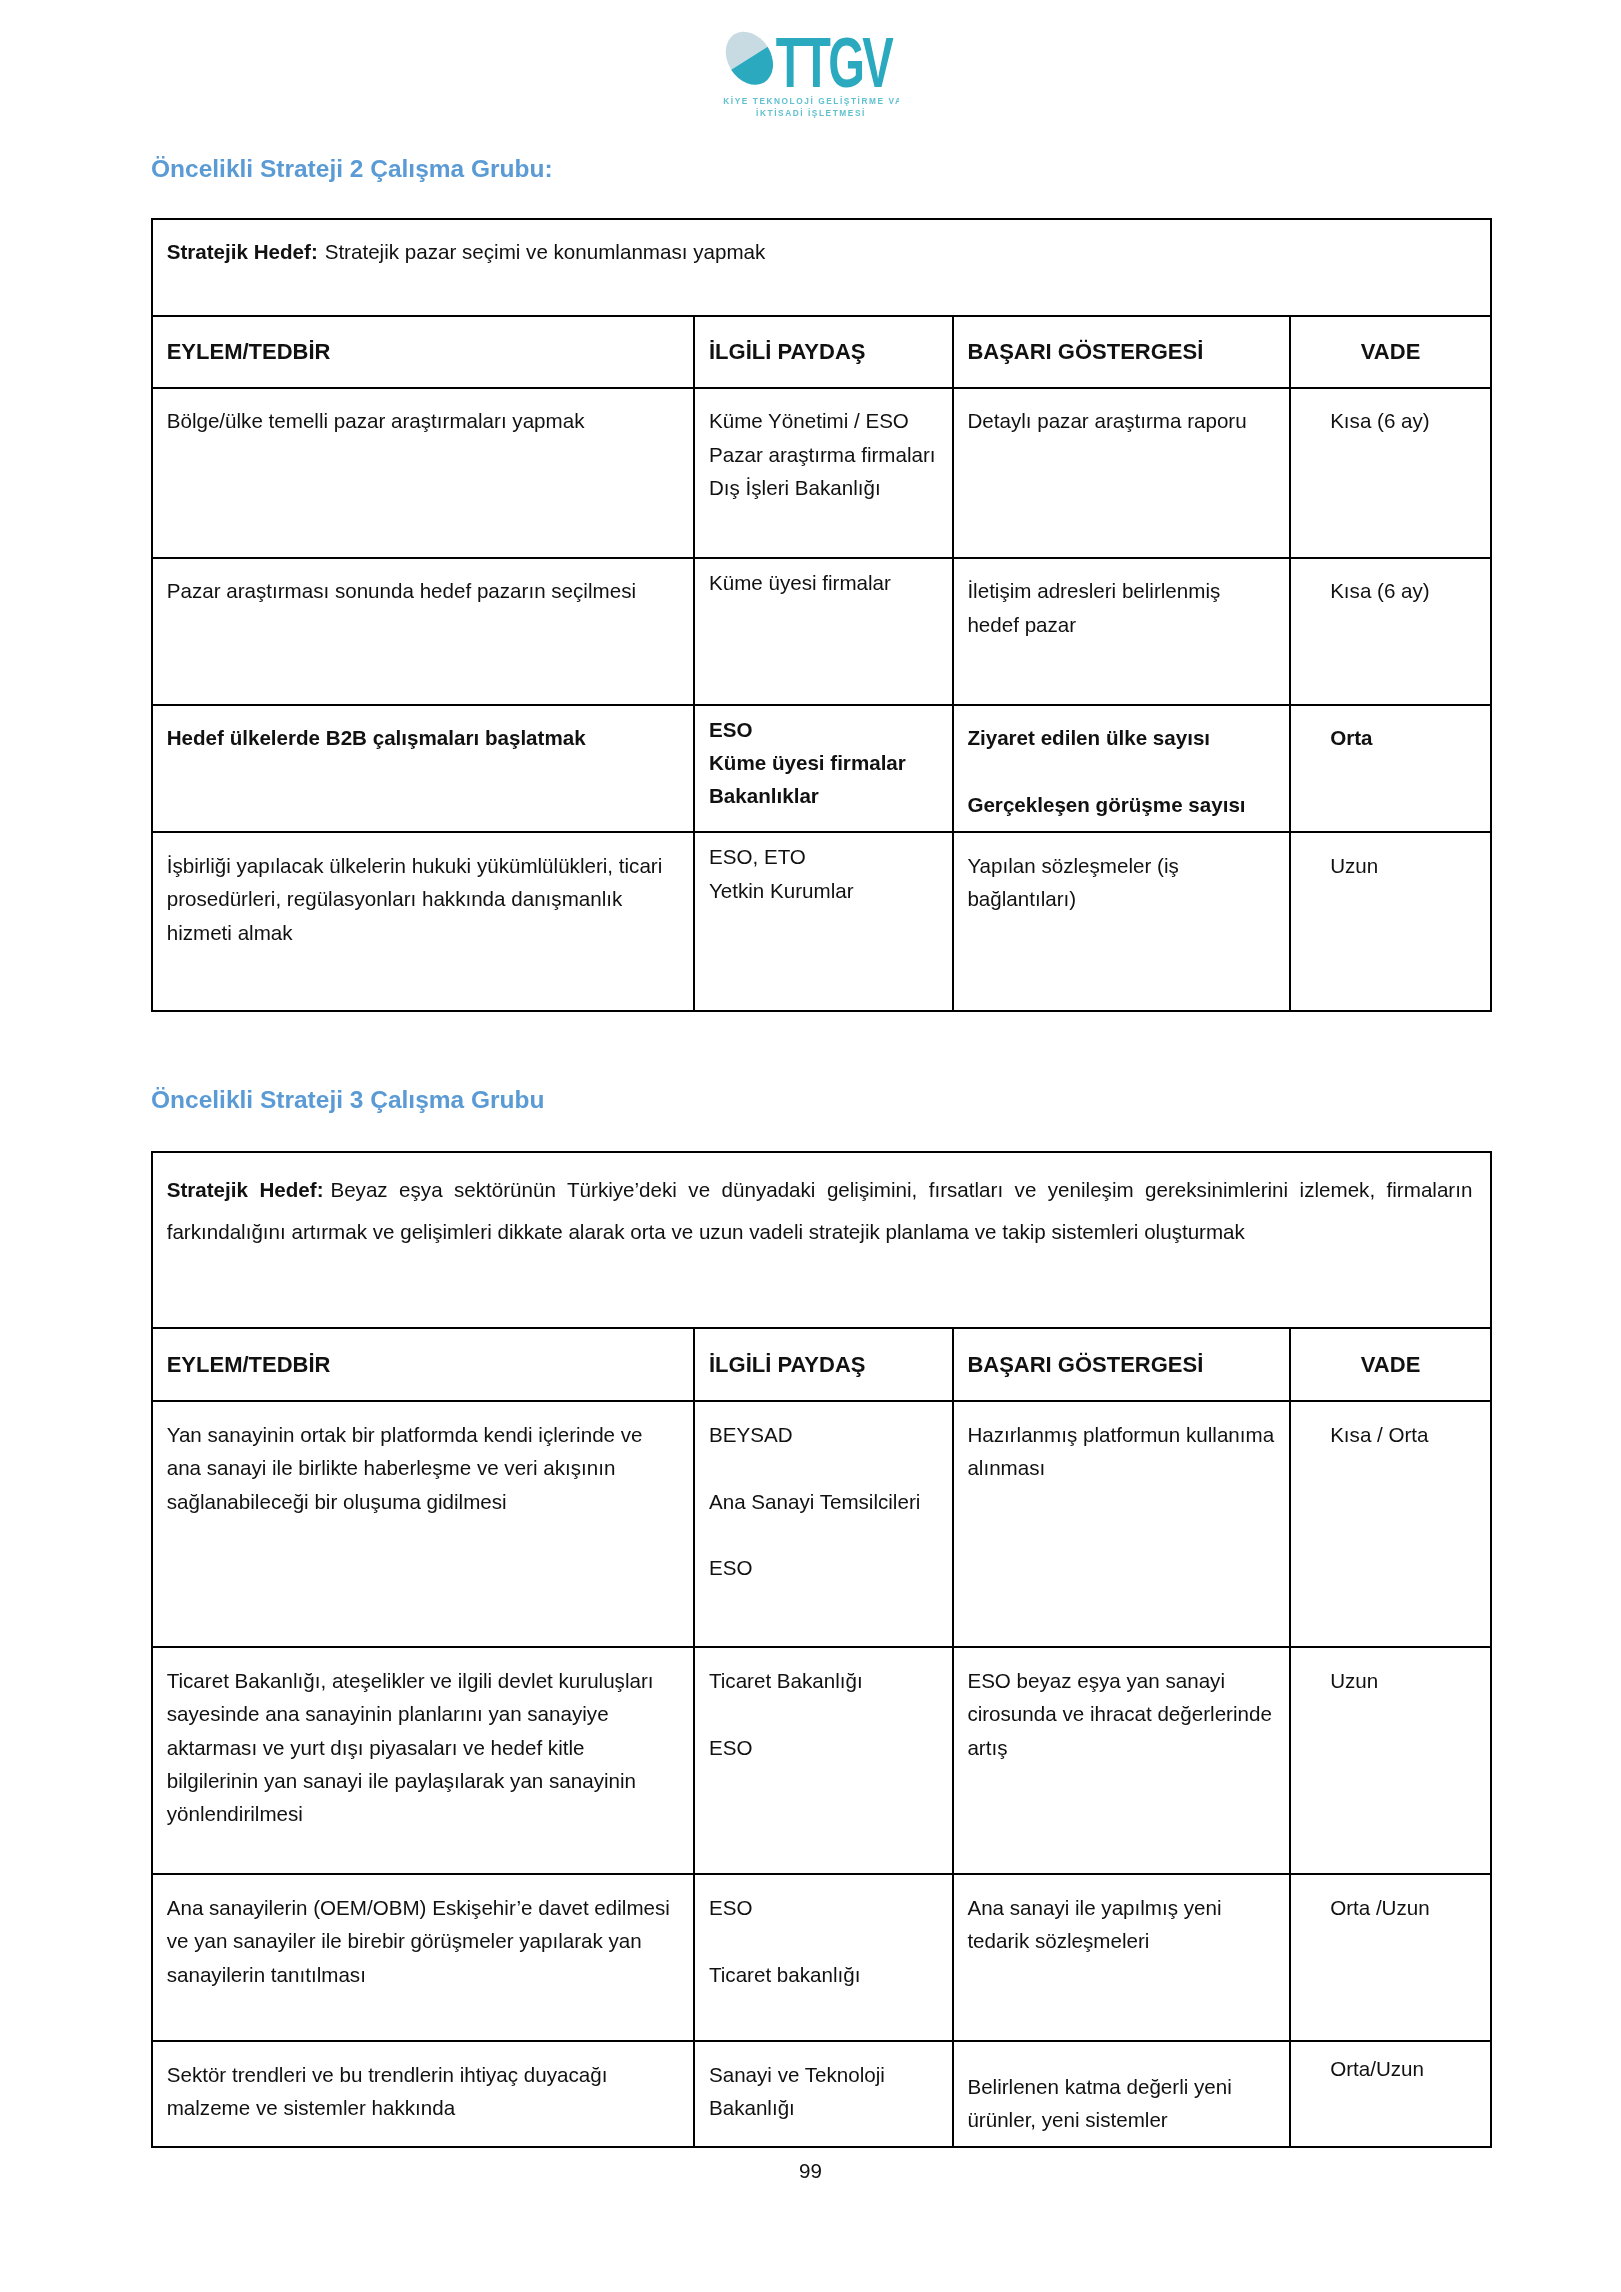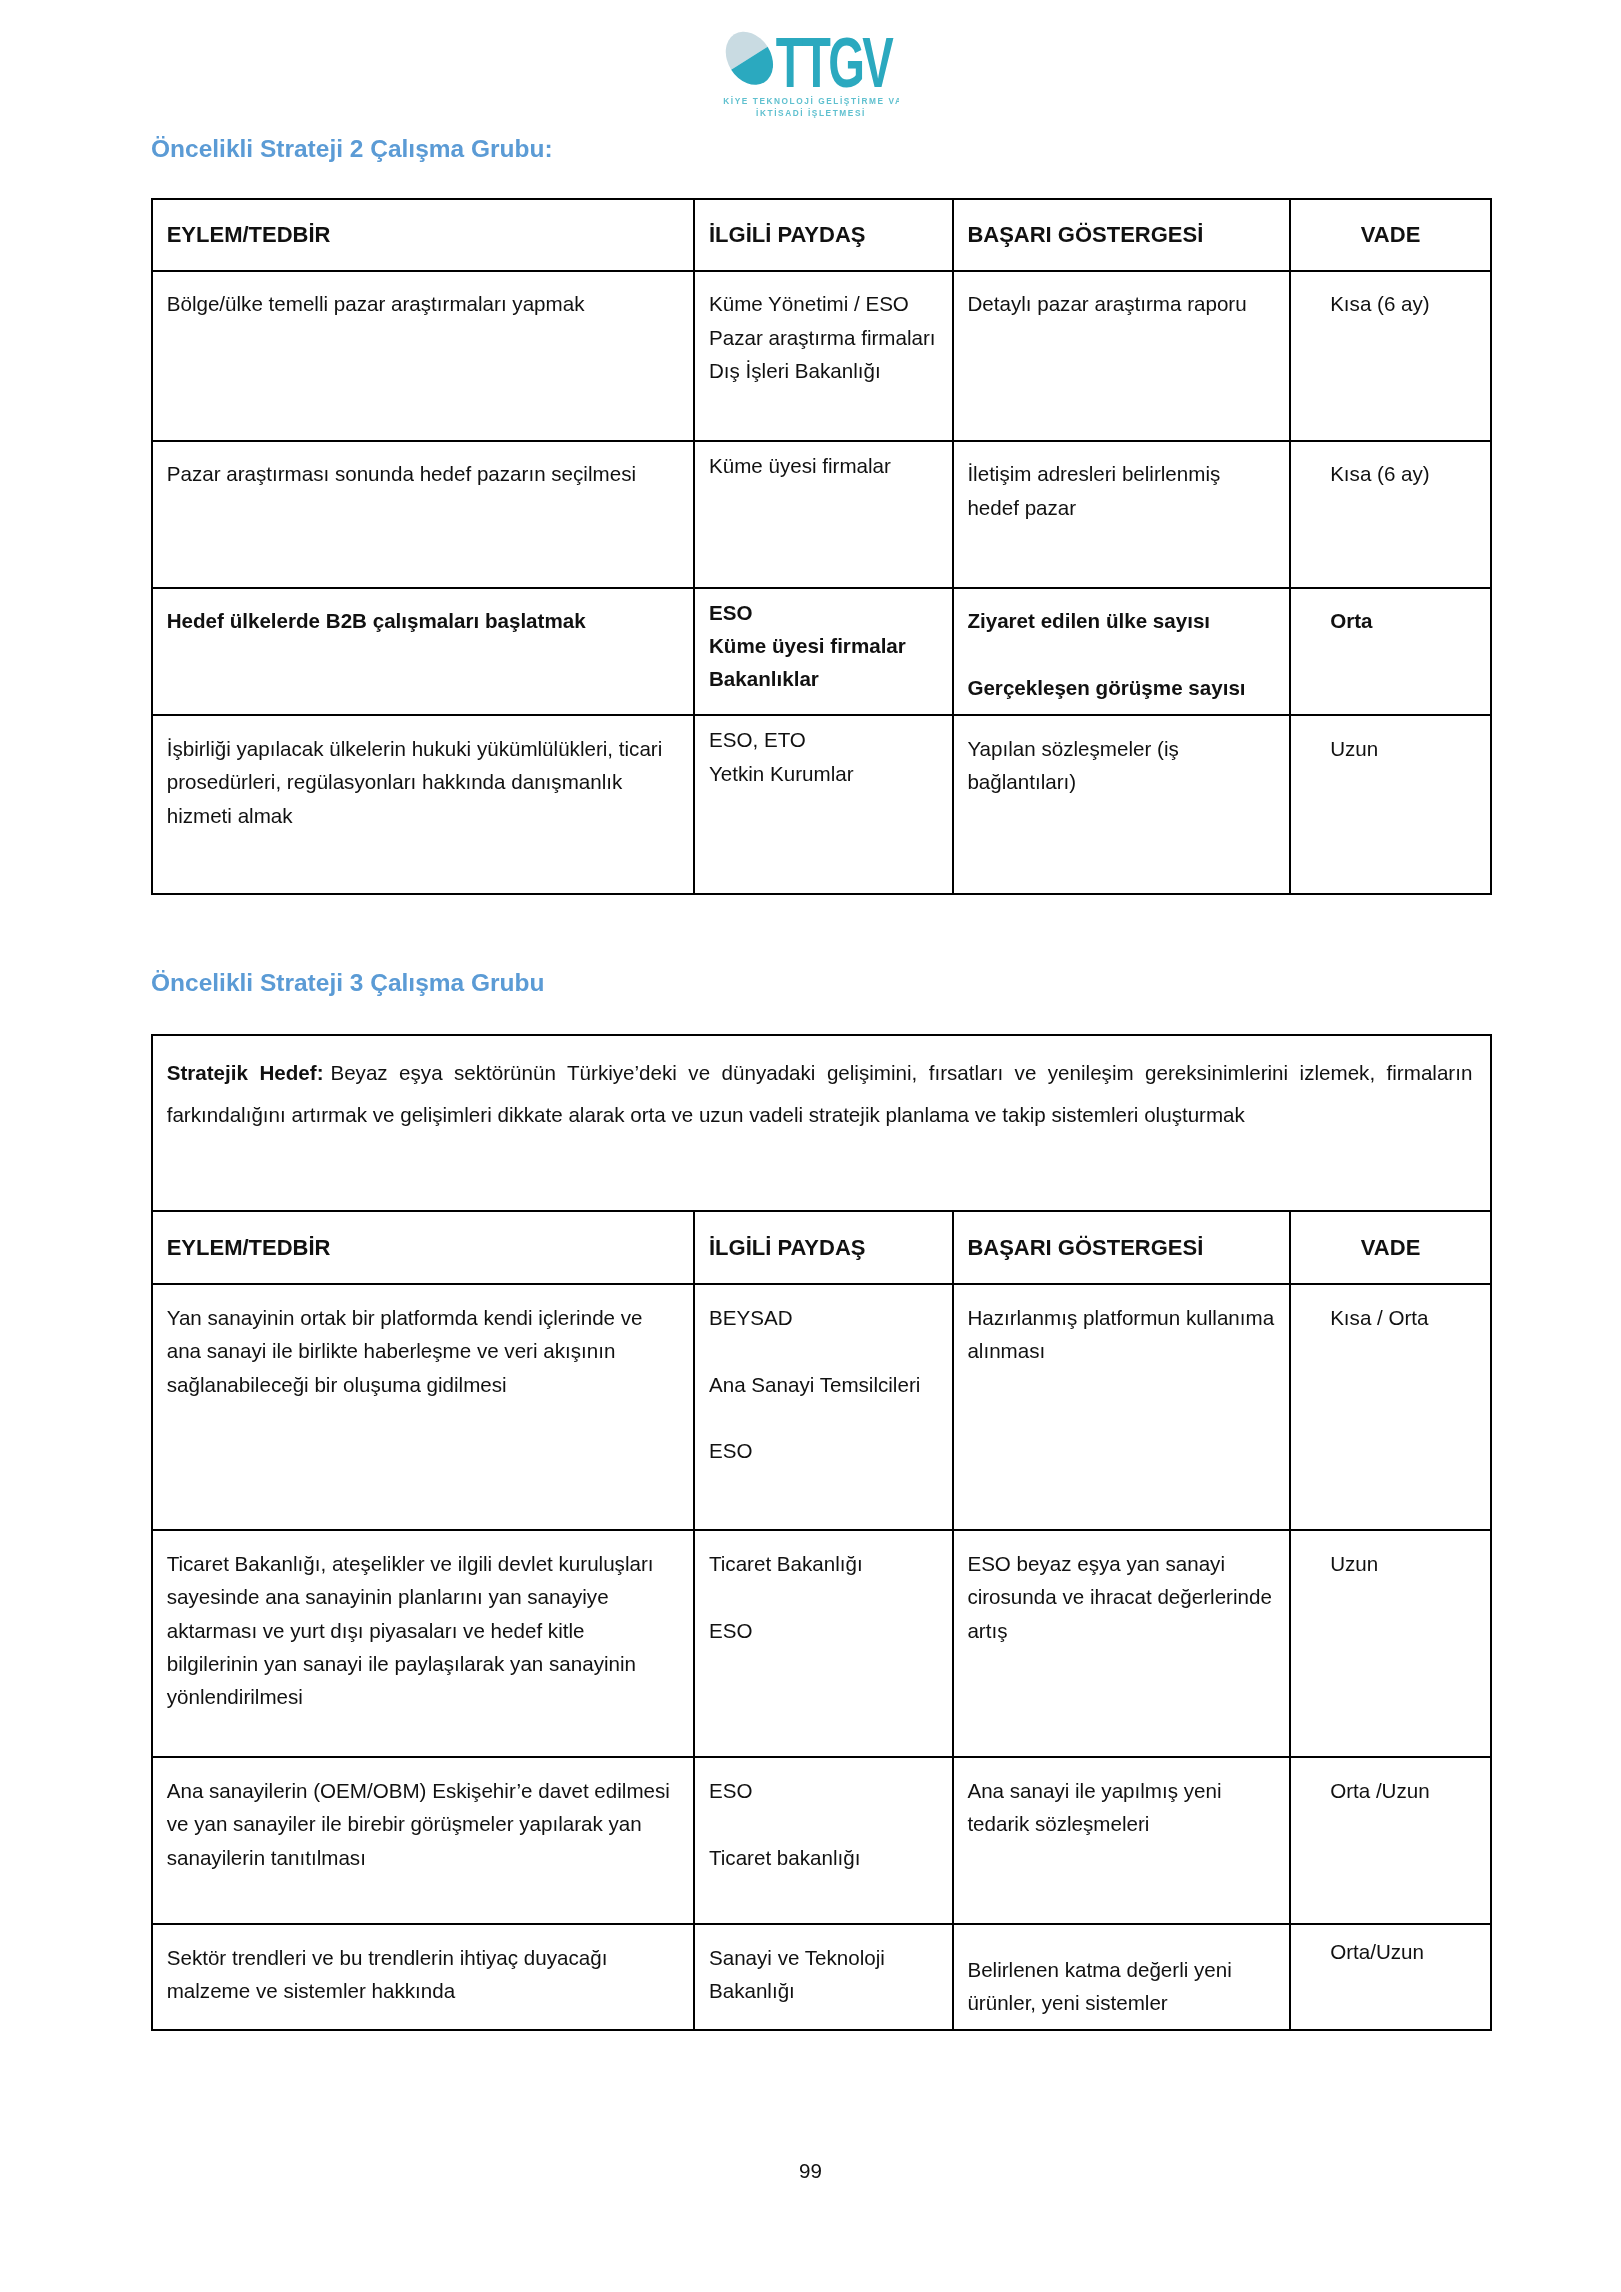--- a/index.html
+++ b/index.html
@@ -6,21 +6,21 @@
   html,body { background:#ffffff; }
   body {
     width:1621px; height:2293px;
     font-family:"Liberation Sans", sans-serif;
     color:#111111;
     padding-top:17.6px;
     position:relative;
   }
   .logo-block { width:176px; margin:0 auto; }
   .page-heading {
-    margin:11px 0 0 151px;
+    margin:31px 0 0 151px;
     font-size:24.5px; font-weight:bold;
     color:#5B9BD5;
   }
   .page-heading.second { margin-top:74px; }
   table.strategy {
     margin:35px 0 0 151px;
     width:1341px;
     border-collapse:collapse;
     table-layout:fixed;
   }
@@ -82,20 +82,25 @@
 <div class="page-heading">Öncelikli Strateji 2 Çalışma Grubu:</div>
 
 <table class="strategy">
   <colgroup>
       <col class="col-eylem">
       <col class="col-paydas">
       <col class="col-basari">
       <col class="col-vade">
     </colgroup>
   <tbody>
+      <tr class="t1-goal">
+    <td colspan="4" class="goal-cell">
+      <span class="goal-label">Stratejik Hedef:</span><span>Stratejik pazar seçimi ve konumlanması yapmak</span>
+    </td>
+  </tr>
   <tr class="t1-head">
     <th>EYLEM/TEDBİR</th>
     <th>İLGİLİ PAYDAŞ</th>
     <th>BAŞARI GÖSTERGESİ</th>
     <th class="vade-head">VADE</th>
   </tr>
   <tr class="t1-r1">
     <td>
           <span class="cell-text">Bölge/ülke temelli pazar araştırmaları yapmak</span>
         </td>

